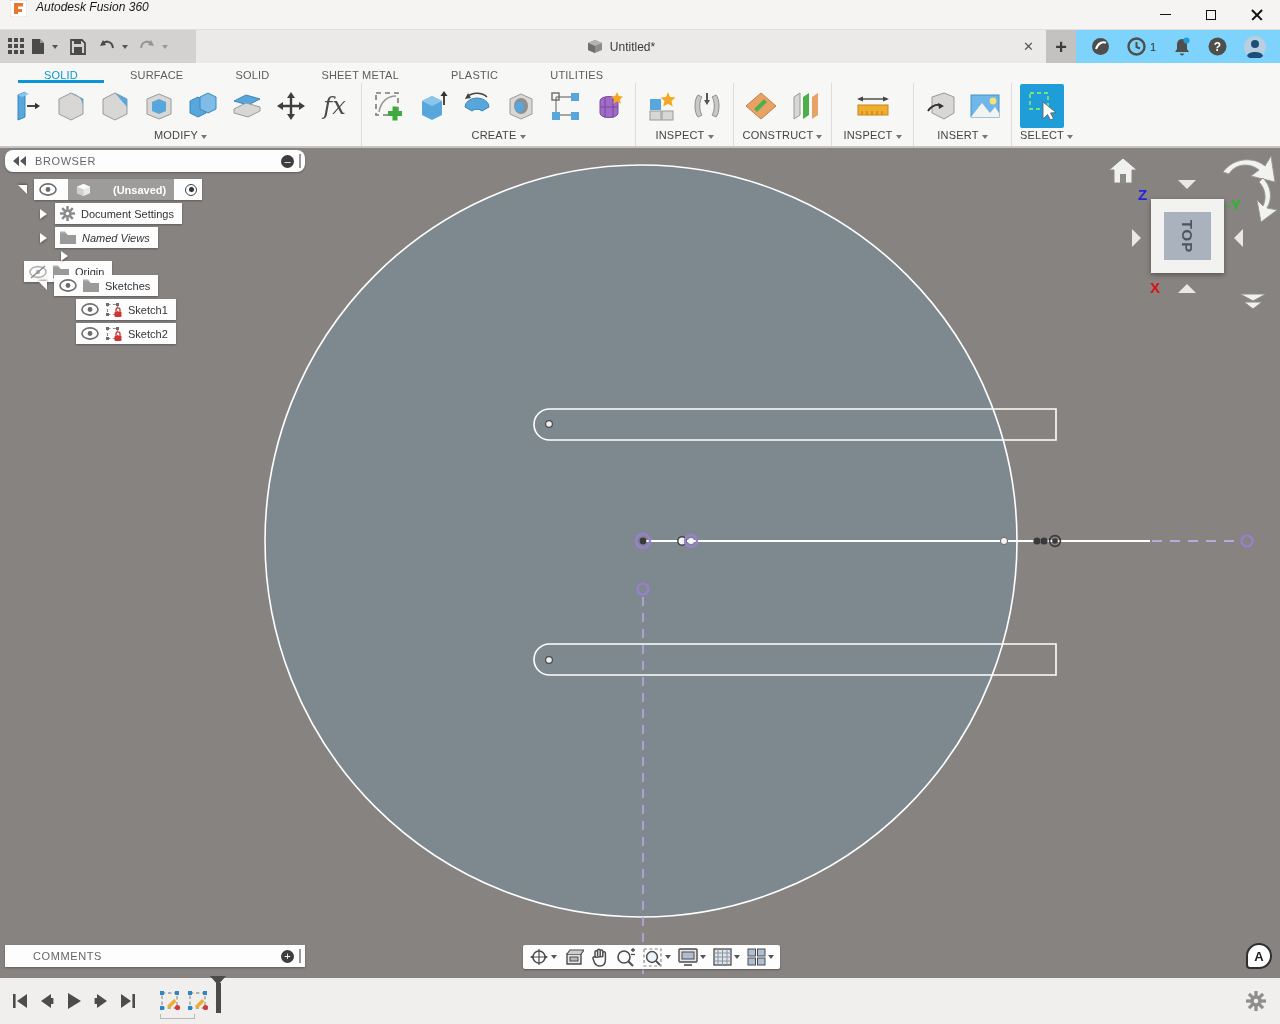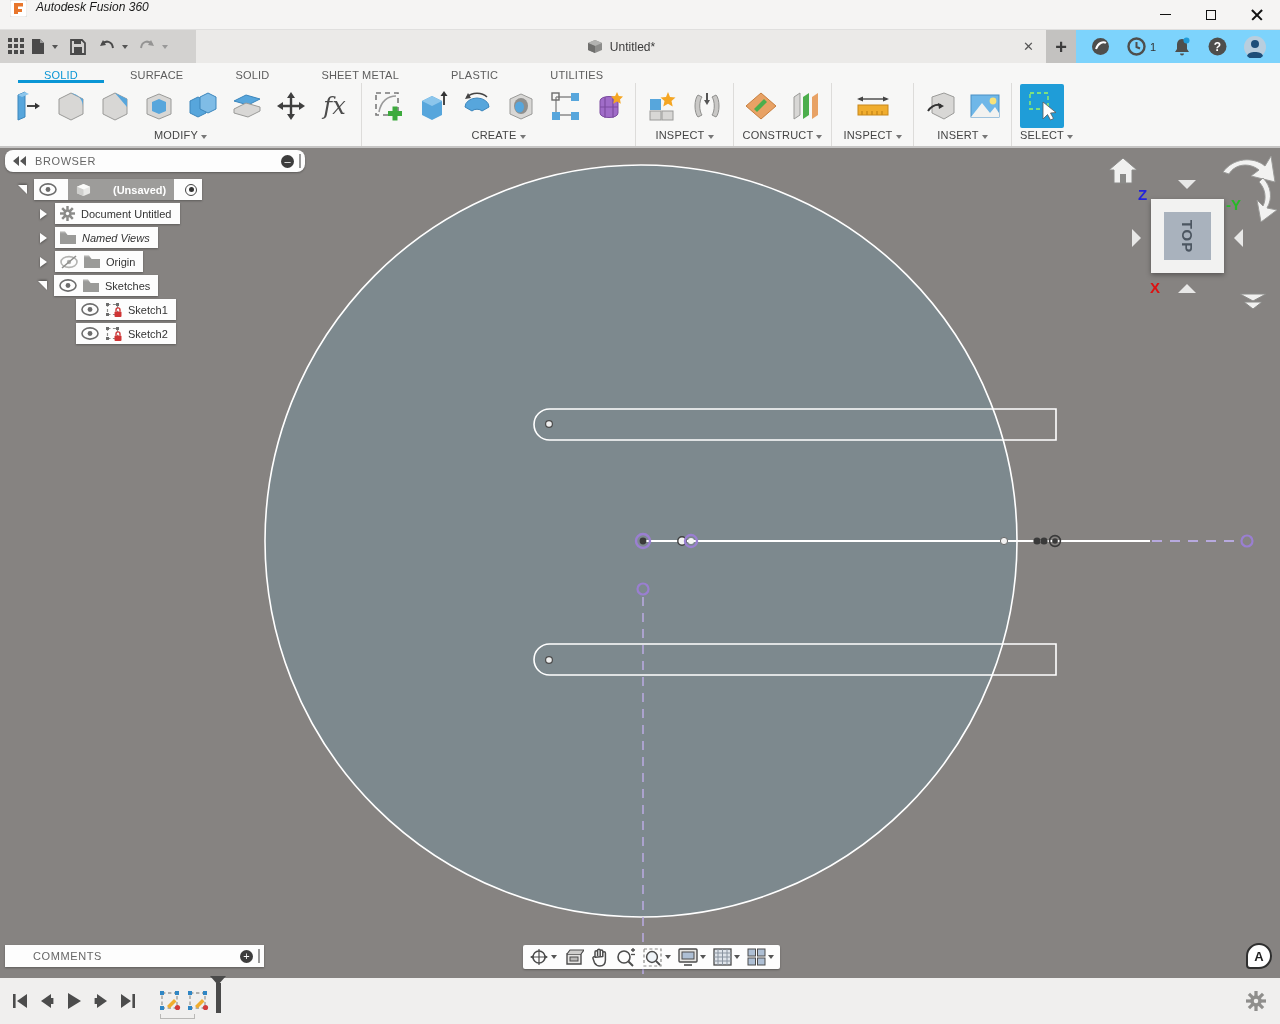--- a/index.html
+++ b/index.html
@@ -509,36 +509,36 @@
           <rect x="6.7" y="12" width="2.6" height="4"></rect>
       <rect x="0" y="6.7" width="4" height="2.6"></rect>
           <rect x="12" y="6.7" width="4" height="2.6"></rect>
       <rect x="6.7" y="0" width="2.6" height="4" transform="rotate(45 8 8)"></rect>
           <rect x="6.7" y="12" width="2.6" height="4" transform="rotate(45 8 8)"></rect>
       <rect x="0" y="6.7" width="4" height="2.6" transform="rotate(45 8 8)"></rect>
           <rect x="12" y="6.7" width="4" height="2.6" transform="rotate(45 8 8)"></rect>
         </g>
       <circle cx="8" cy="8" r="1.8" fill="#fdfdfd"></circle>
     </svg>
-    <span class="lbl">Document Untitled</span>
+    <span class="lbl">Document Settings</span>
   </div>
 </div>
 
 <div class="tree-row" style="left:40px; top:227px;font-style:italic;">
   <div class="tri-collapsed" style="margin-right:8px"></div>
   <div class="row-chip">
     <svg width="16" height="13" viewBox="0 0 16 13">
       <path d="M0 2 h6 l1.6 2 H16 v9 H0 Z" fill="#9a9a98"></path>
         <path d="M0 0.5 h5 l1.4 1.8 H0 Z" fill="#b0b0ae"></path>
     </svg>
     <span class="lbl">Named Views</span>
   </div>
 </div>
 
-<div class="tree-row" style="left:40px; top:251px;">
+<div class="tree-row" style="left:24px; top:251px;flex-direction:column;">
   <div class="tri-collapsed" style="margin-right:8px"></div>
   <div class="row-chip">
     <svg width="18" height="14" viewBox="0 0 18 14">
       <ellipse cx="9" cy="7" rx="8" ry="5.4" fill="none" stroke="#b3b3b1" stroke-width="1.6"></ellipse>
       <circle cx="9" cy="7" r="2.2" fill="#b3b3b1"></circle>
       <path d="M2 13 L16 1" stroke="#8f8f8d" stroke-width="1.6"></path>
     </svg>
     <svg width="16" height="13" viewBox="0 0 16 13">
       <path d="M0 2 h6 l1.6 2 H16 v9 H0 Z" fill="#9a9a98"></path>
         <path d="M0 0.5 h5 l1.4 1.8 H0 Z" fill="#b0b0ae"></path>
@@ -616,21 +616,21 @@
 <span class="axis-label" style="left:1150px; top:279px; color:#dd1111;">X</span>
 <div class="vc-tri down" style="left:1178px; top:180px;"></div>
 <div class="vc-tri up" style="left:1178px; top:284px;"></div>
 <div class="vc-tri right" style="left:1132px; top:229px;"></div>
 <div class="vc-tri left" style="left:1234px; top:229px;"></div>
 <svg class="abs" style="left:1238px; top:292px;" width="30" height="18" viewBox="0 0 30 18">
   <path d="M2 2 H28 L15 9 Z" fill="#f0f0ef" stroke="#8a8a88"></path>
   <path d="M6 10 H24 L15 17 Z" fill="#f0f0ef" stroke="#8a8a88"></path>
 </svg>
 
-<div class="panel-bar" style="left:5px; top:945px; width:259px;">
+<div class="panel-bar" style="left:5px; top:945px; width:300px;">
   <span class="bar-label" style="margin-left:28px">COMMENTS</span>
   <div style="margin-left:auto; display:flex; align-items:center; gap:5px; padding-right:4px;">
     <div class="circle-btn">+</div>
     <div class="grip"></div>
   </div>
 </div>
 
 <div class="navbar">
   <div class="nav-ic">
     <svg width="20" height="18" viewBox="0 0 20 18">

